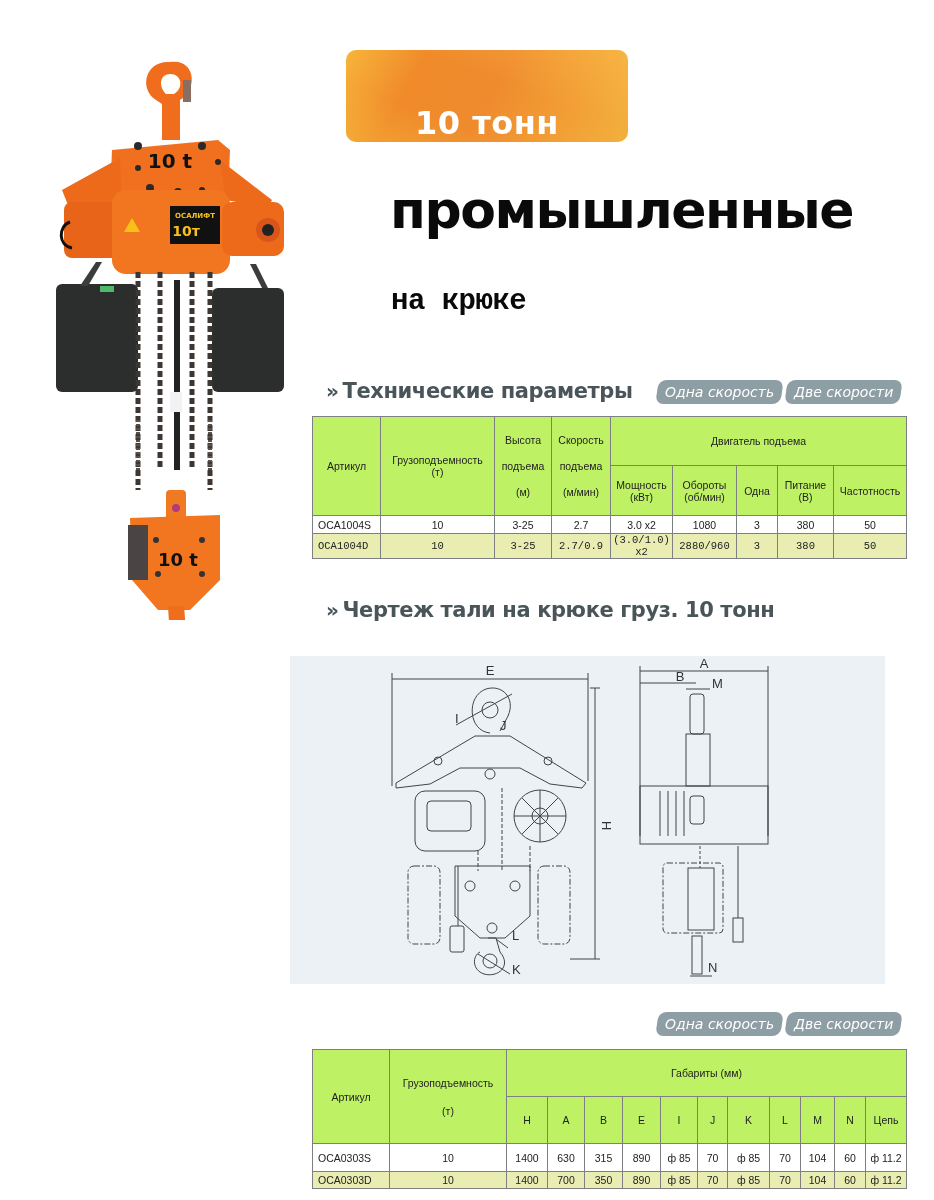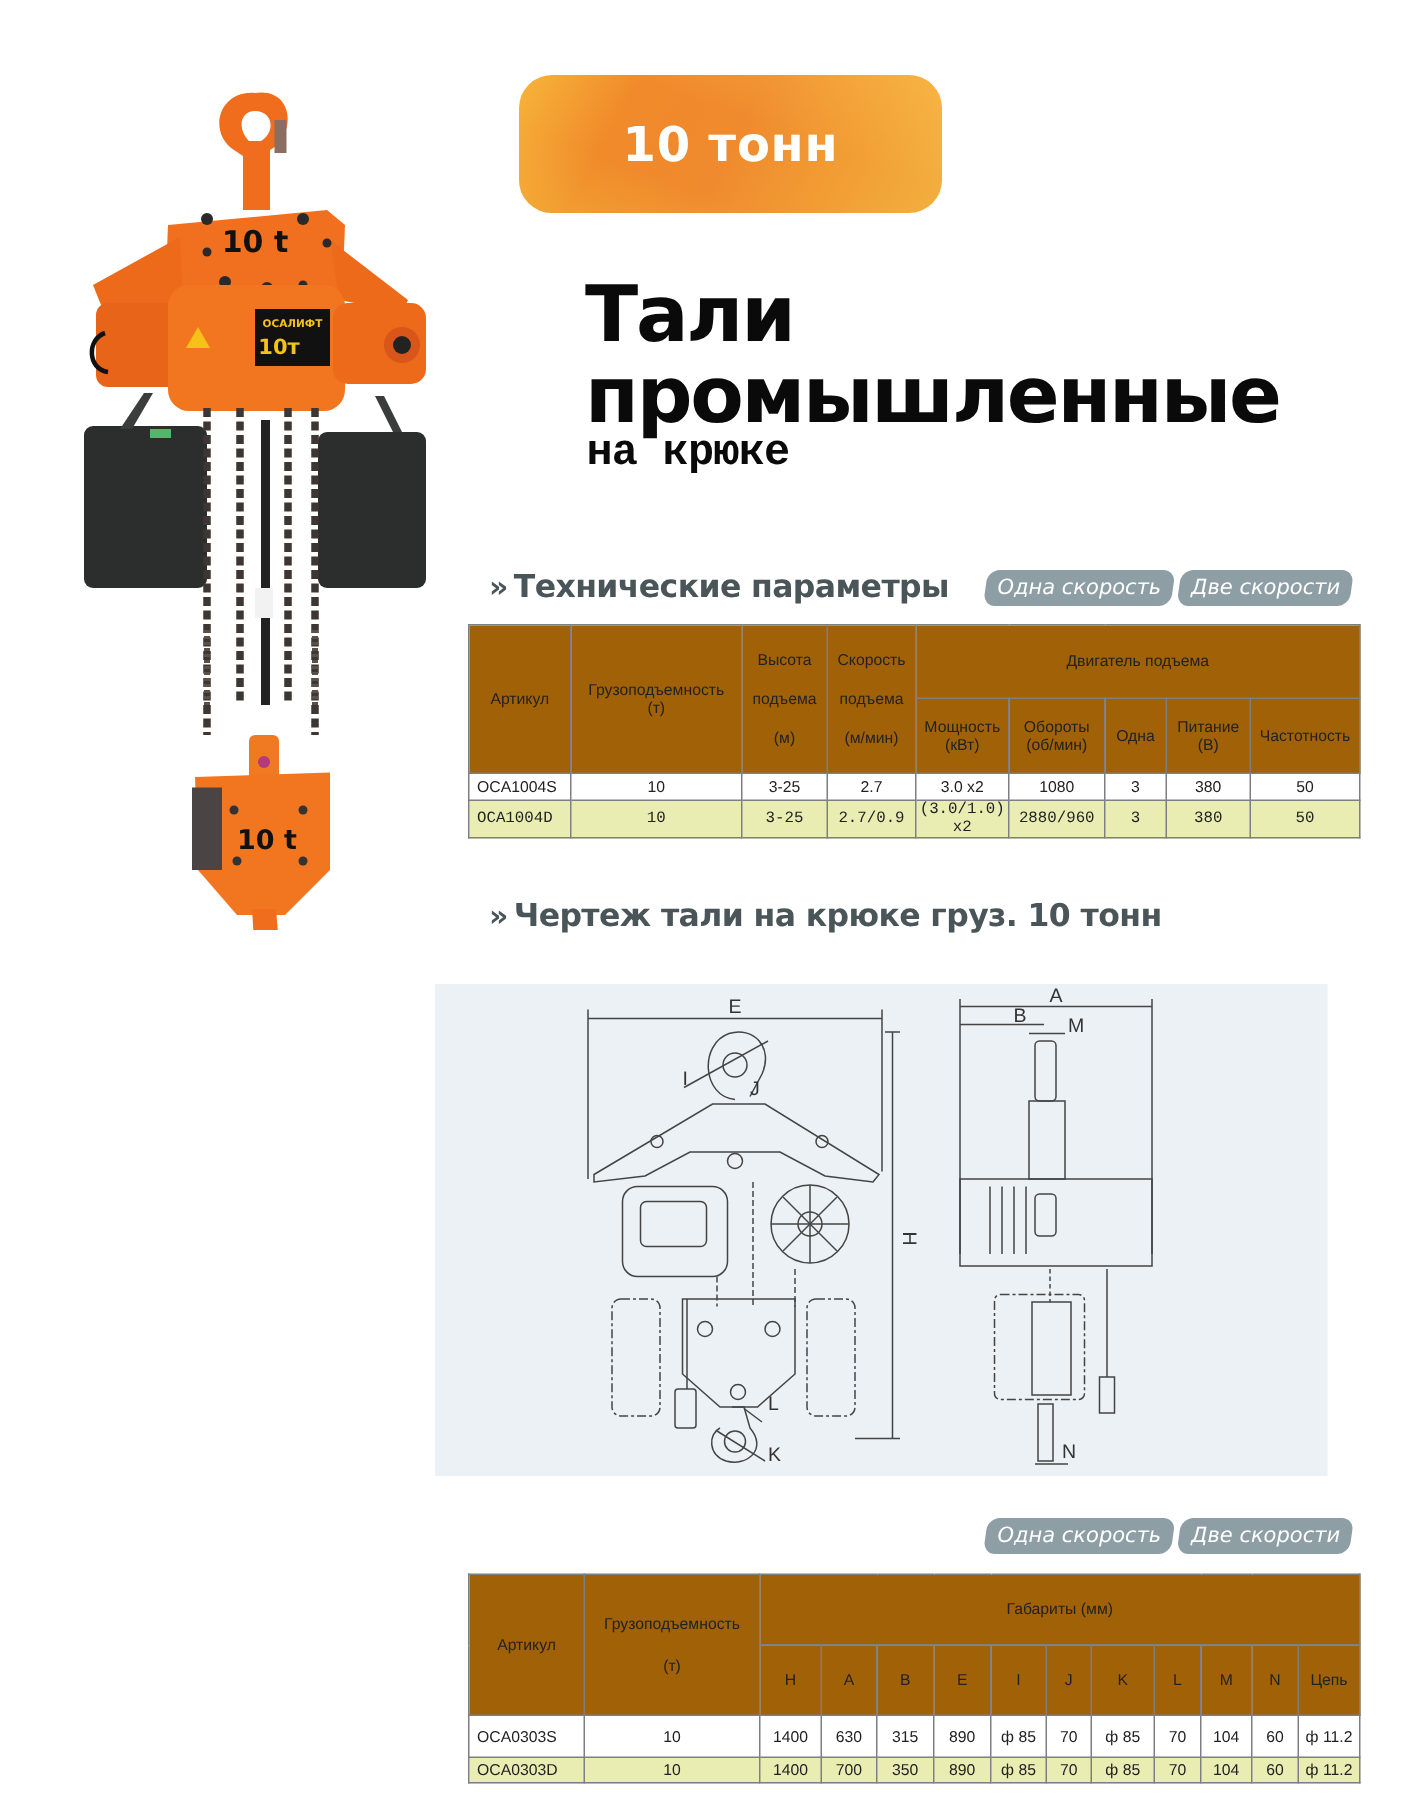--- a/index.html
+++ b/index.html
@@ -3,23 +3,23 @@
 <meta charset="utf-8">
 <style>
   * { box-sizing: border-box; margin: 0; padding: 0; }
   html, body { width: 934px; height: 1200px; background: #ffffff; overflow: hidden; }
   body { position: relative; font-family: "DejaVu Sans", sans-serif; color: #222; }
 
   .hoist-photo { position: absolute; left: 50px; top: 50px; width: 240px; height: 570px; }
 
   .badge {
     position: absolute; left: 346px; top: 50px; width: 282px; height: 92px;
-    border-radius: 22px; overflow: hidden;
+    border-radius: 10px; overflow: hidden;
     background: linear-gradient(120deg, #f7b53a 0%, #f08a2a 25%, #ef8a2e 50%, #f29d34 75%, #f2b03e 100%);
-    display: flex; align-items: center; justify-content: center;
+    display: flex; align-items: flex-end; justify-content: center;
   }
   .badge .facet1 { position:absolute; left:0; top:0; width:100%; height:100%;
     background: linear-gradient(200deg, rgba(255,210,90,0.35) 0%, rgba(255,210,90,0) 40%); }
   .badge .facet2 { position:absolute; left:0; top:0; width:100%; height:100%;
     background: linear-gradient(20deg, rgba(245,190,60,0.45) 0%, rgba(245,190,60,0) 30%); }
   .badge-text { position: relative; color: #fff; font-family: "DejaVu Sans", sans-serif; font-weight: bold;
     font-size: 32px; letter-spacing: 0.5px; }
 
   .title-main { position: absolute; left: 390px; top: 183px; font-family: "DejaVu Sans", sans-serif;
     font-weight: bold; font-size: 52px; line-height: 54px; color: #0a0a0a; letter-spacing: -1.5px; }
@@ -33,21 +33,21 @@
   .speed-tags { position: absolute; display: flex; gap: 4px; }
   .speed-tag { background: #8e9ea5; color: #fff; font-family: "DejaVu Sans", sans-serif;
     font-style: italic; font-size: 14px; height: 24px; line-height: 24px; padding: 0 8px;
     border-radius: 8px; transform: skewX(-8deg); white-space: nowrap; }
   .speed-tag span { display: inline-block; transform: skewX(8deg); }
 
   table.spec { position: absolute; border-collapse: collapse; table-layout: fixed;
     font-family: "Liberation Sans", sans-serif; font-size: 10.5px; color: #222; }
   table.spec td, table.spec th { border: 1px solid #7d7f84; text-align: center; vertical-align: middle;
     font-weight: normal; padding: 0 2px; }
-  table.spec th { background: #a16207; }
+  table.spec th { background: #bef264; }
   table.spec tr.row-s td { background: #ffffff; }
   table.spec tr.row-d td { background: #e9edb2; }
   table.spec td.art { text-align: left; padding-left: 5px; }
   .tall-lines { line-height: 26px; }
 
   .drawing { position: absolute; left: 290px; top: 656px; width: 595px; height: 328px; background: #ebf1f4; }
 </style>
 </head>
 <body>
 
@@ -119,21 +119,20 @@
   </svg>
 </div>
 
 <div class="badge">
   <div class="facet1"></div>
   <div class="facet2"></div>
   <span class="badge-text">10 тонн</span>
 </div>
 
 <div class="title-main">
-  <div>Тали</div>
   <div>промышленные</div>
 </div>
 <div class="title-sub">на крюке</div>
 
 <div class="section-title" style="top:379px;">
   <span class="raquo">»</span><span>Технические параметры</span>
 </div>
 <div class="speed-tags" style="left:657px; top:380px;">
   <div class="speed-tag"><span>Одна скорость</span></div>
   <div class="speed-tag"><span>Две скорости</span></div>

